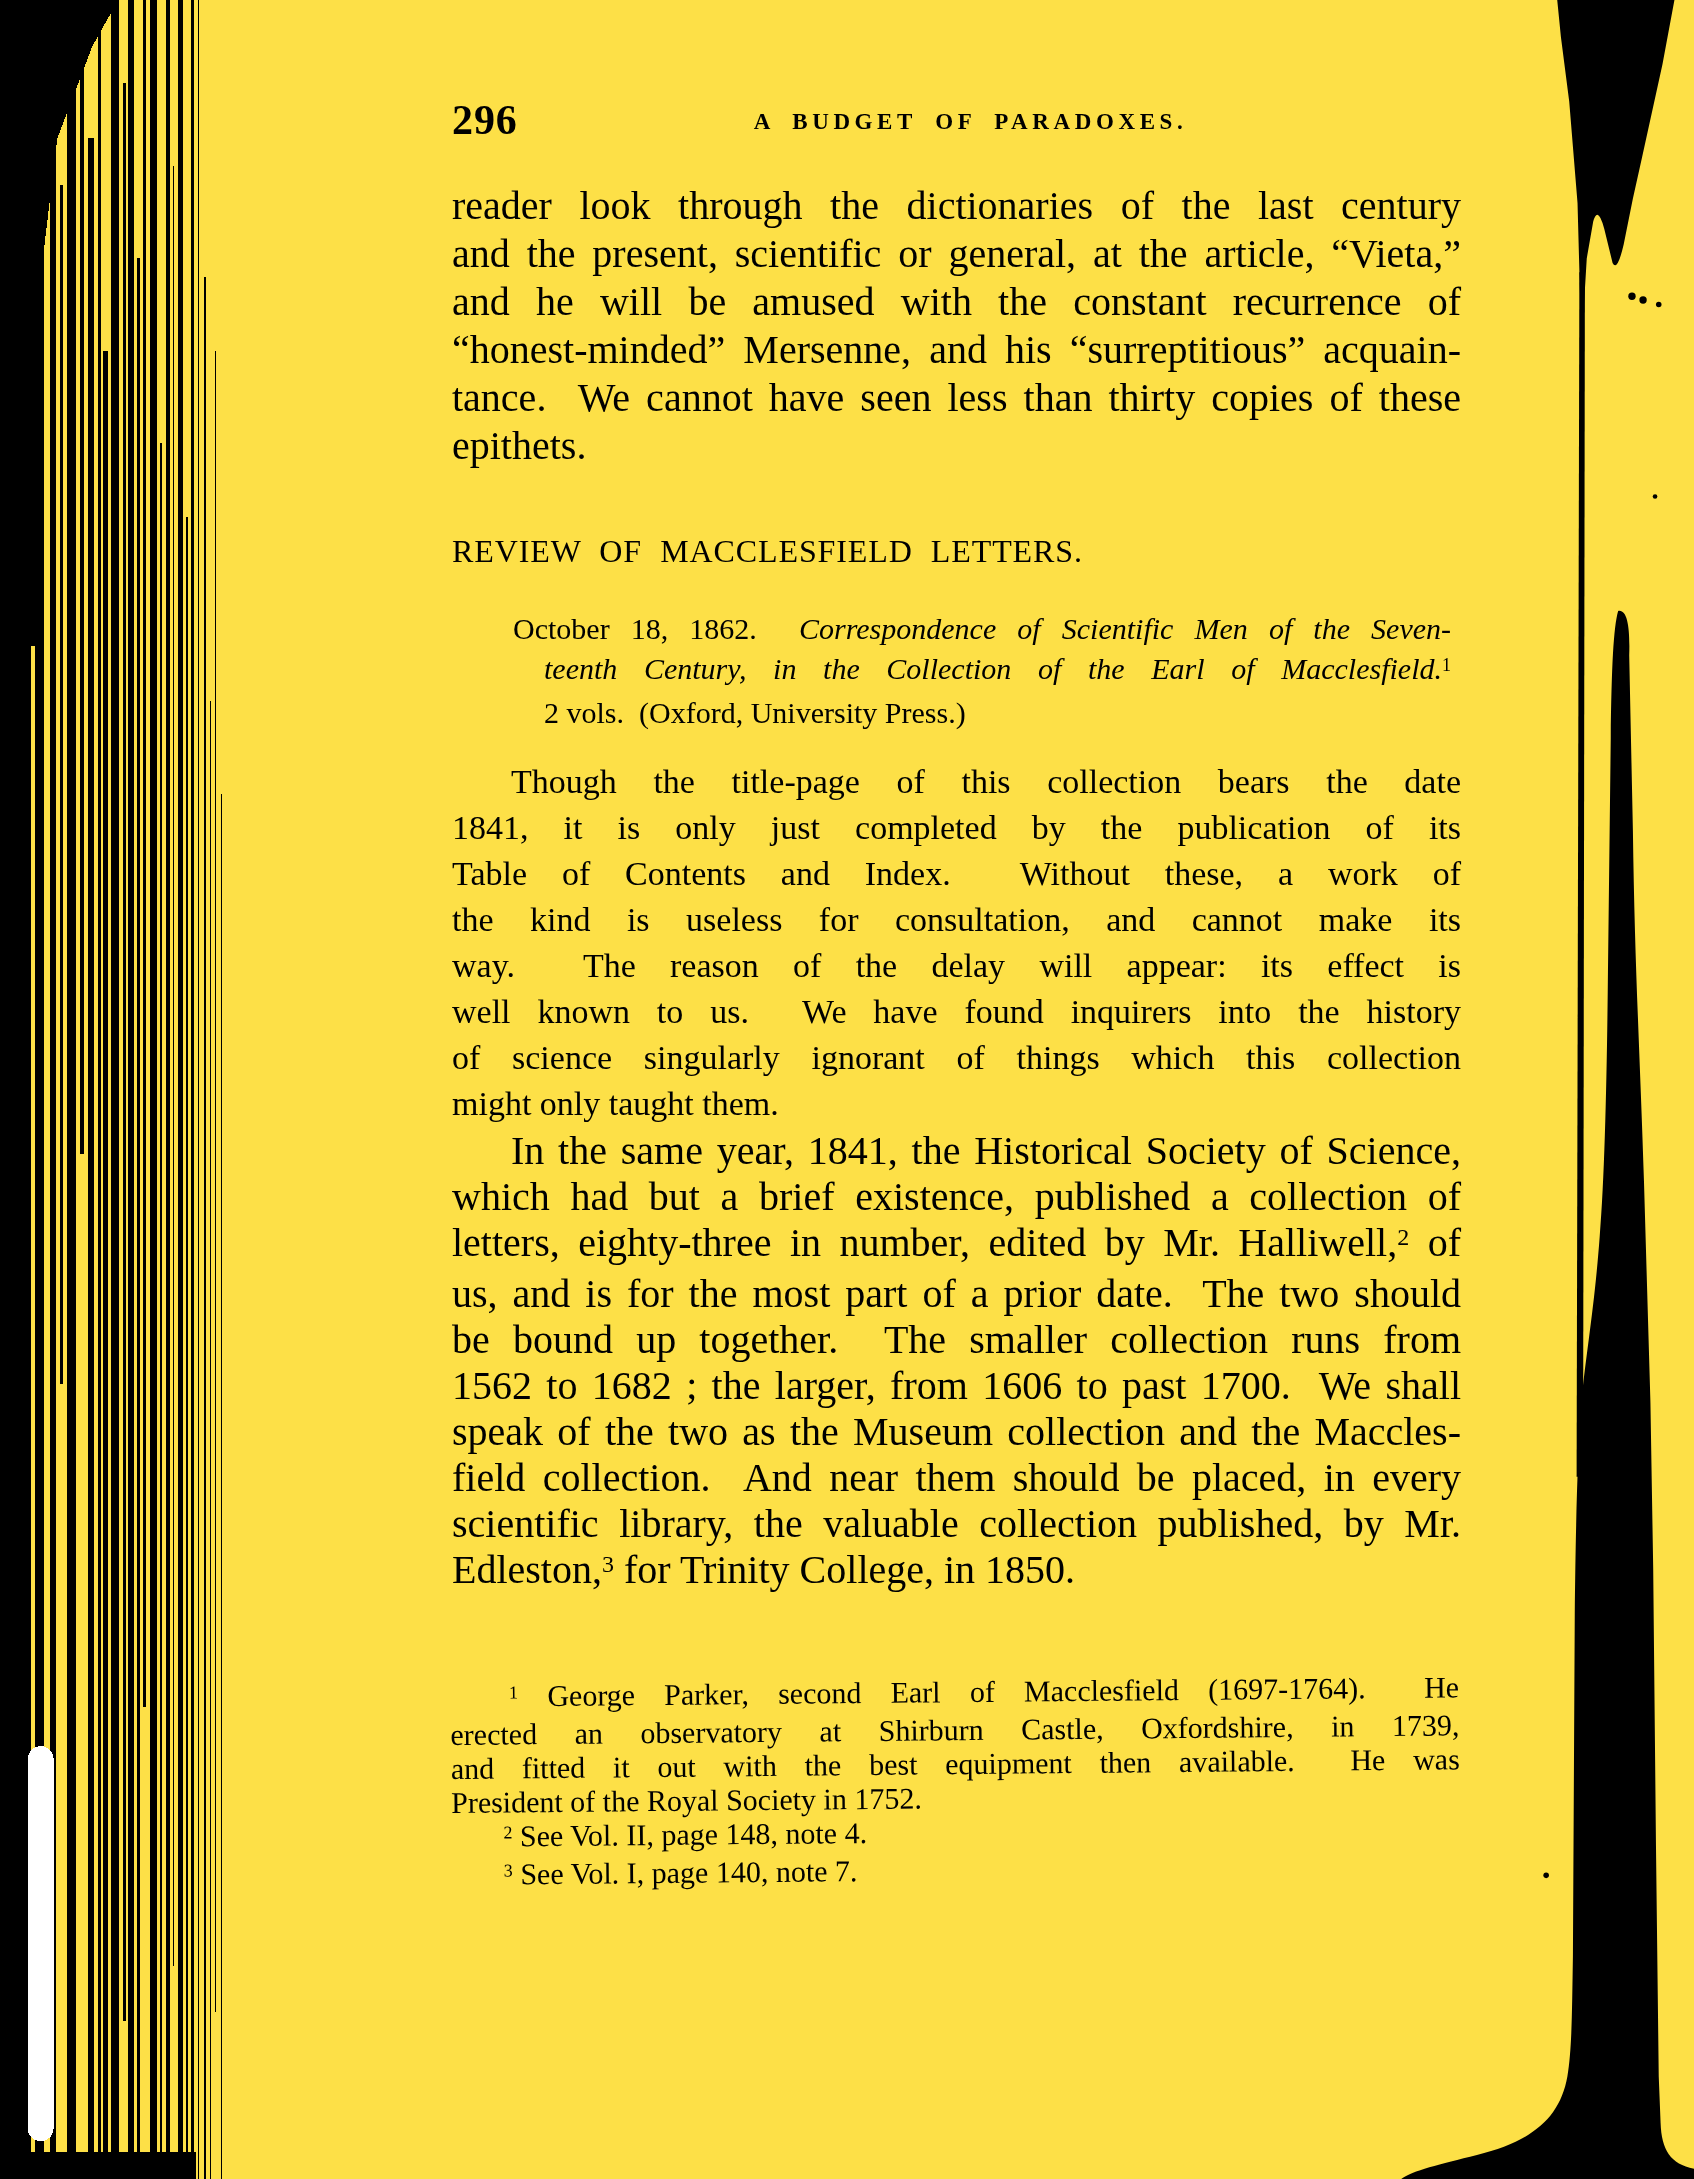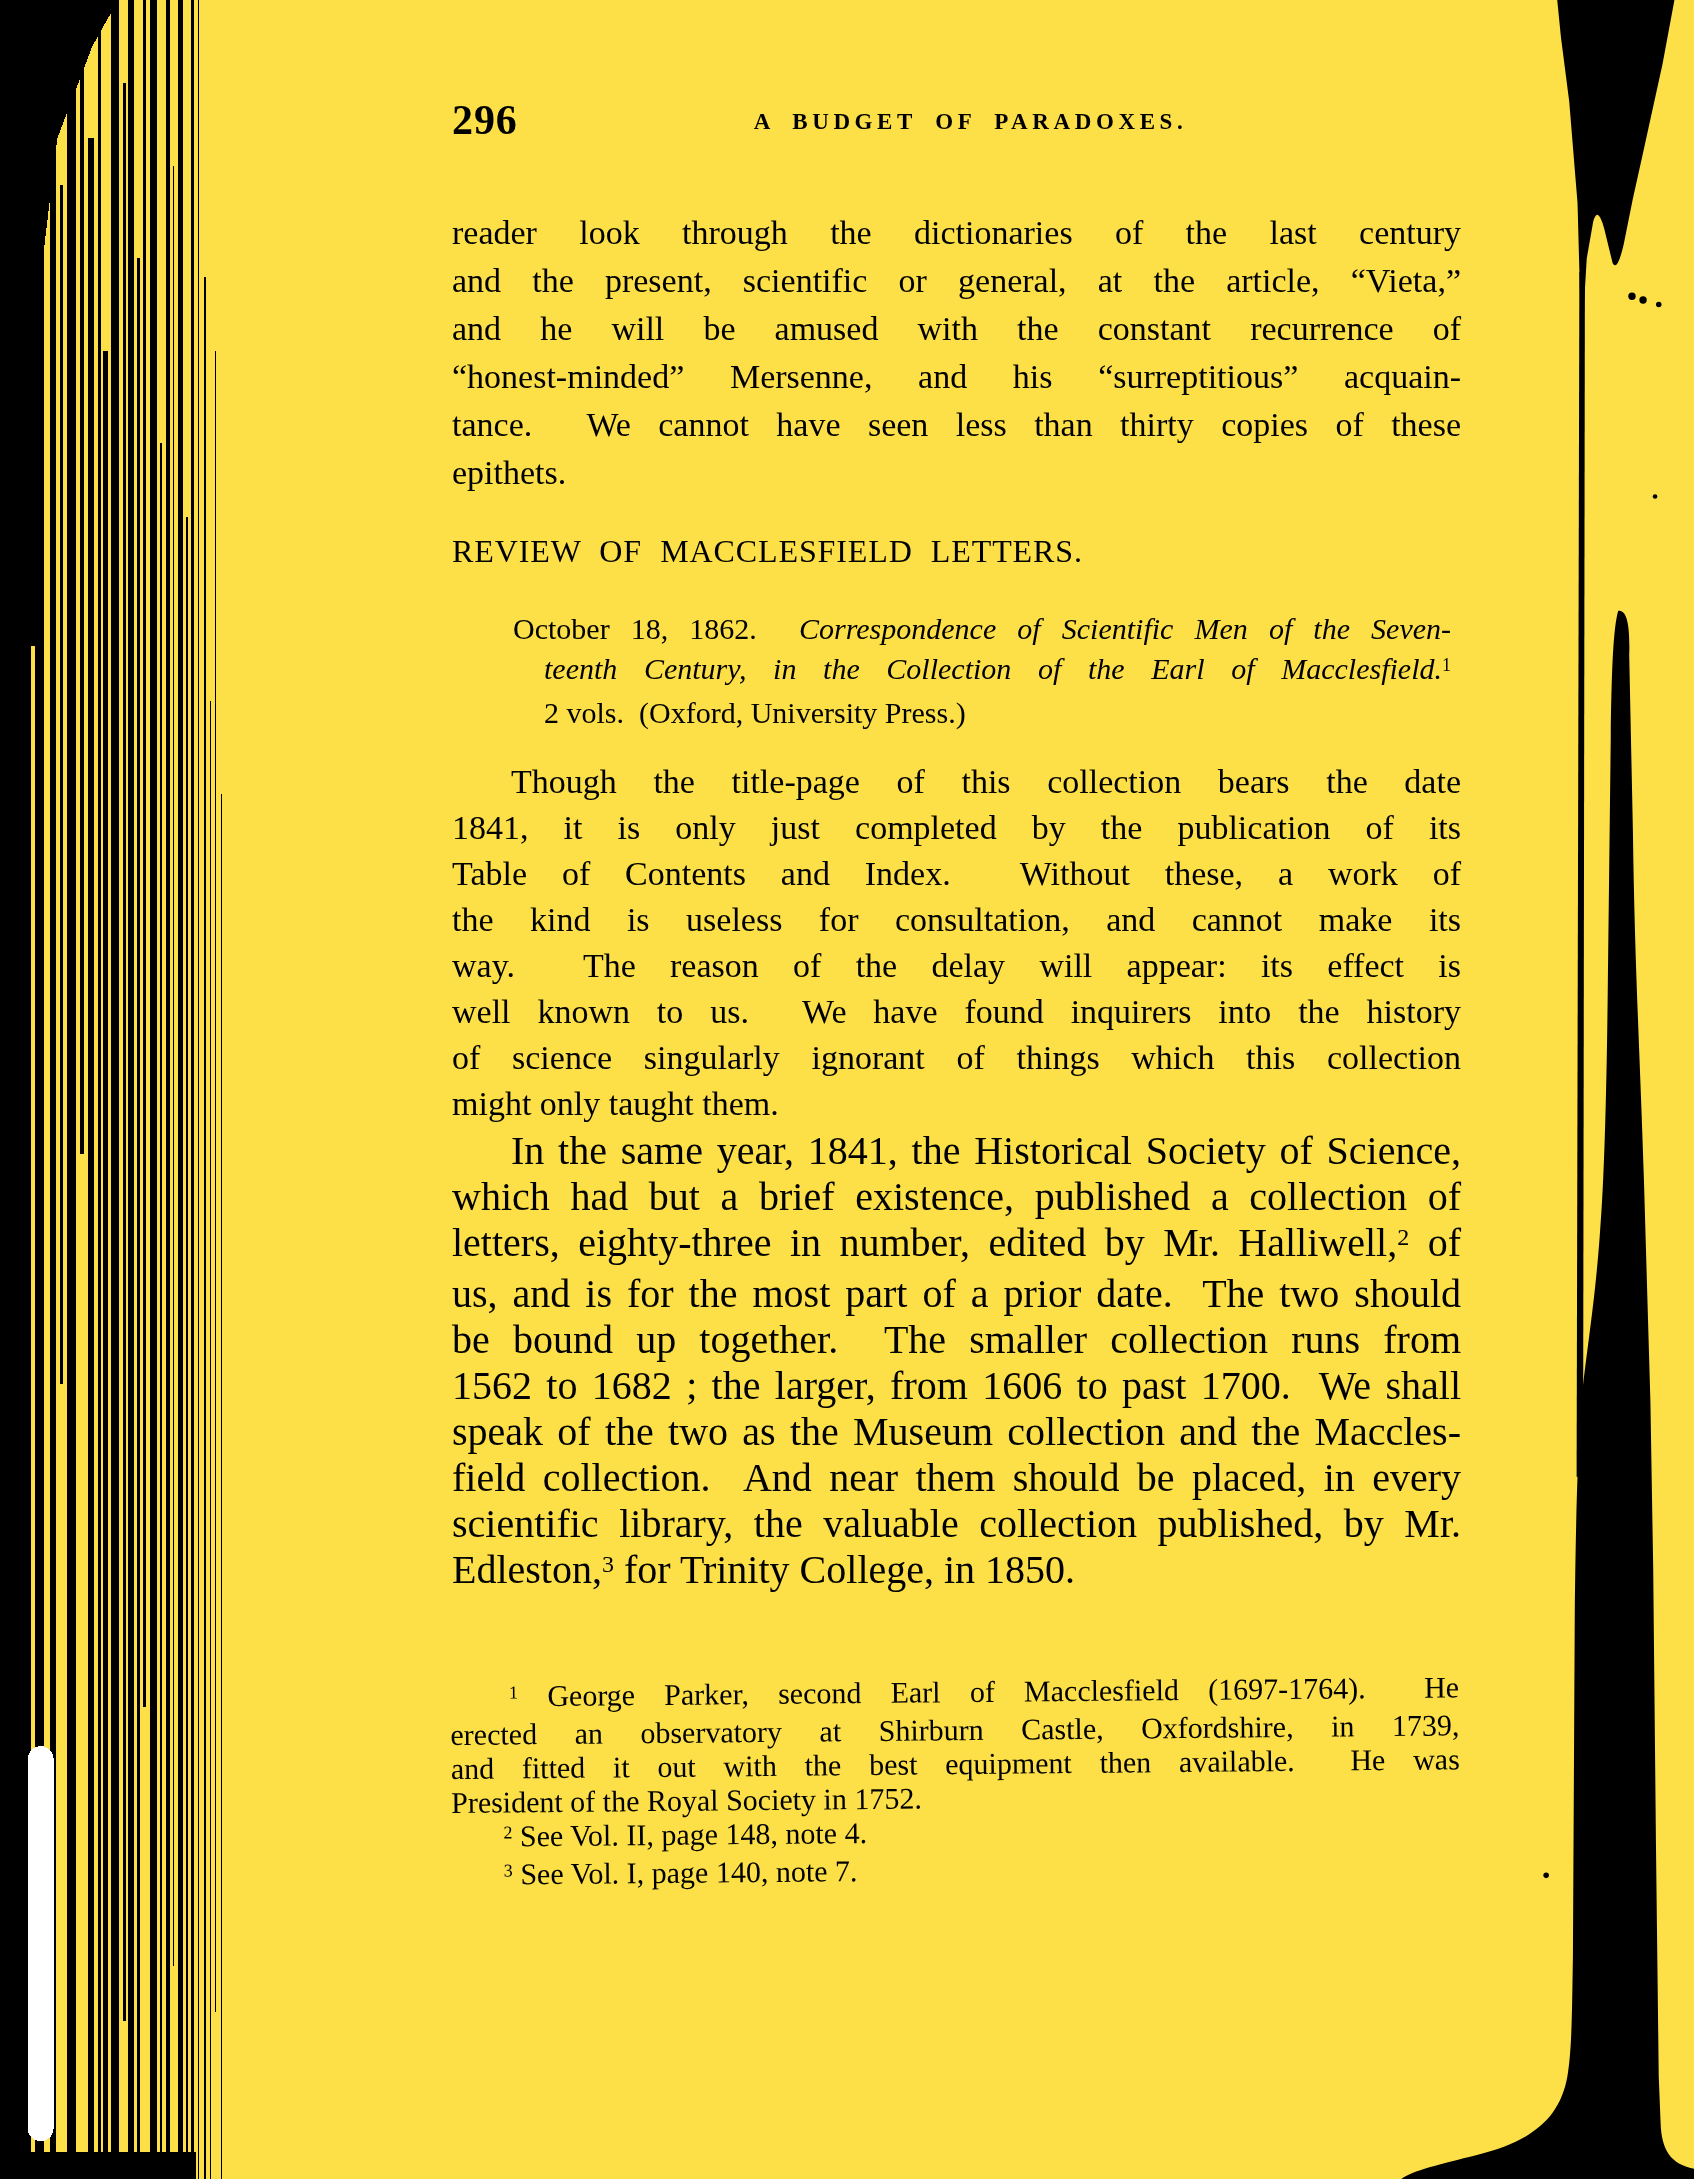--- a/index.html
+++ b/index.html
@@ -28,21 +28,21 @@
   
   .block{position:absolute;left:452px;width:1009px;}
   .line{white-space:pre-wrap;text-align:left;}
   .line.j{text-align:justify;text-align-last:justify;}
   .ind-first{padding-left:59px;}
   .ind-hang{padding-left:31px;}
   .ind-note{padding-left:52px;}
   .it{font-style:italic;}
   .sup{font-size:0.60em;position:relative;top:-0.45em;letter-spacing:0;}
 
-  .para1{top:209px;font-size:34px;line-height:48px;}
+  .para1{top:182px;font-size:40px;line-height:48px;}
   .sect{
     position:absolute;left:452px;top:533px;width:1009px;margin:0;
     text-align:left;font-size:32px;font-weight:normal;
     letter-spacing:0.9px;word-spacing:9.2px;
   }
   .citation{left:513px;width:938px;top:609px;font-size:30px;line-height:40px;}
   .para2{top:759px;font-size:34px;line-height:46px;}
   .para3{top:1128px;font-size:40px;line-height:46px;}
   .footnotes{
     top:1680px;font-size:30px;line-height:34px;

